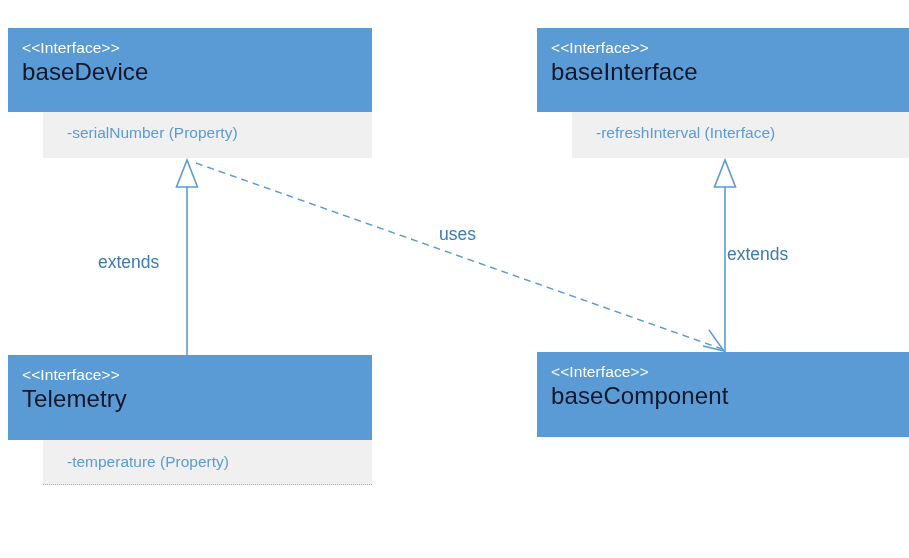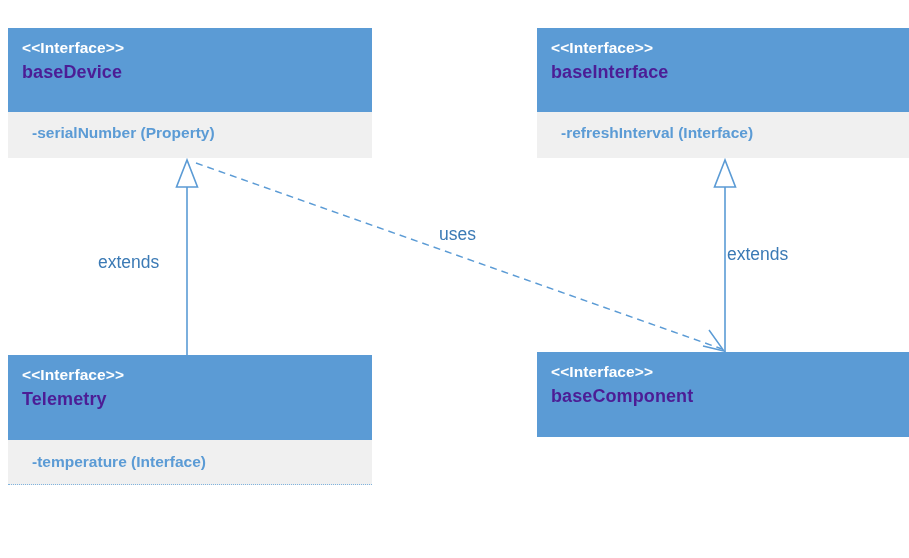--- a/index.html
+++ b/index.html
@@ -14,45 +14,45 @@
   #canvas {
     position: relative;
     width: 909px;
     height: 558px;
     background: #ffffff;
     overflow: hidden;
   }
   .uml-class {
     position: absolute;
     box-sizing: border-box;
-    font-weight: bold;
   }
   .class-header {
     background: #5b9bd5;
     color: #ffffff;
     padding: 9px 14px 10px 14px;
     box-sizing: border-box;
   }
   .stereotype {
     font-size: 15.5px;
     line-height: 21px;
     color: #ffffff;
     letter-spacing: 0.1px;
     white-space: nowrap;
   }
   .class-name {
-    font-size: 18px;
+    font-size: 24px;
     line-height: 28px;
-    color: #4c1d95;
+    color: #0f172a;
     letter-spacing: 0.1px;
     white-space: nowrap;
   }
   .class-body {
     background: #f0f0f0;
     box-sizing: border-box;
+    margin-left: 35px;
   }
   .member-row {
     color: #5b9bd5;
     font-size: 15.5px;
     line-height: 20px;
     padding: 12px 14px 12px 24px;
     box-sizing: border-box;
     white-space: nowrap;
   }
   .member-row.divided {
@@ -139,21 +139,21 @@
       <div class="member-row">-refreshInterval (Interface)</div>
     </div>
   </div>
 
   <div class="uml-class" id="box-thermostat">
     <div class="class-header">
       <div class="stereotype">&lt;&lt;Interface&gt;&gt;</div>
       <div class="class-name">Telemetry</div>
     </div>
     <div class="class-body">
-      <div class="member-row divided">-temperature (Interface)</div>
+      <div class="member-row divided">-temperature (Property)</div>
     </div>
   </div>
 
   <div class="uml-class" id="box-baseComponent">
     <div class="class-header">
       <div class="stereotype">&lt;&lt;Interface&gt;&gt;</div>
       <div class="class-name">baseComponent</div>
     </div>
     <div class="class-body">
     </div>

